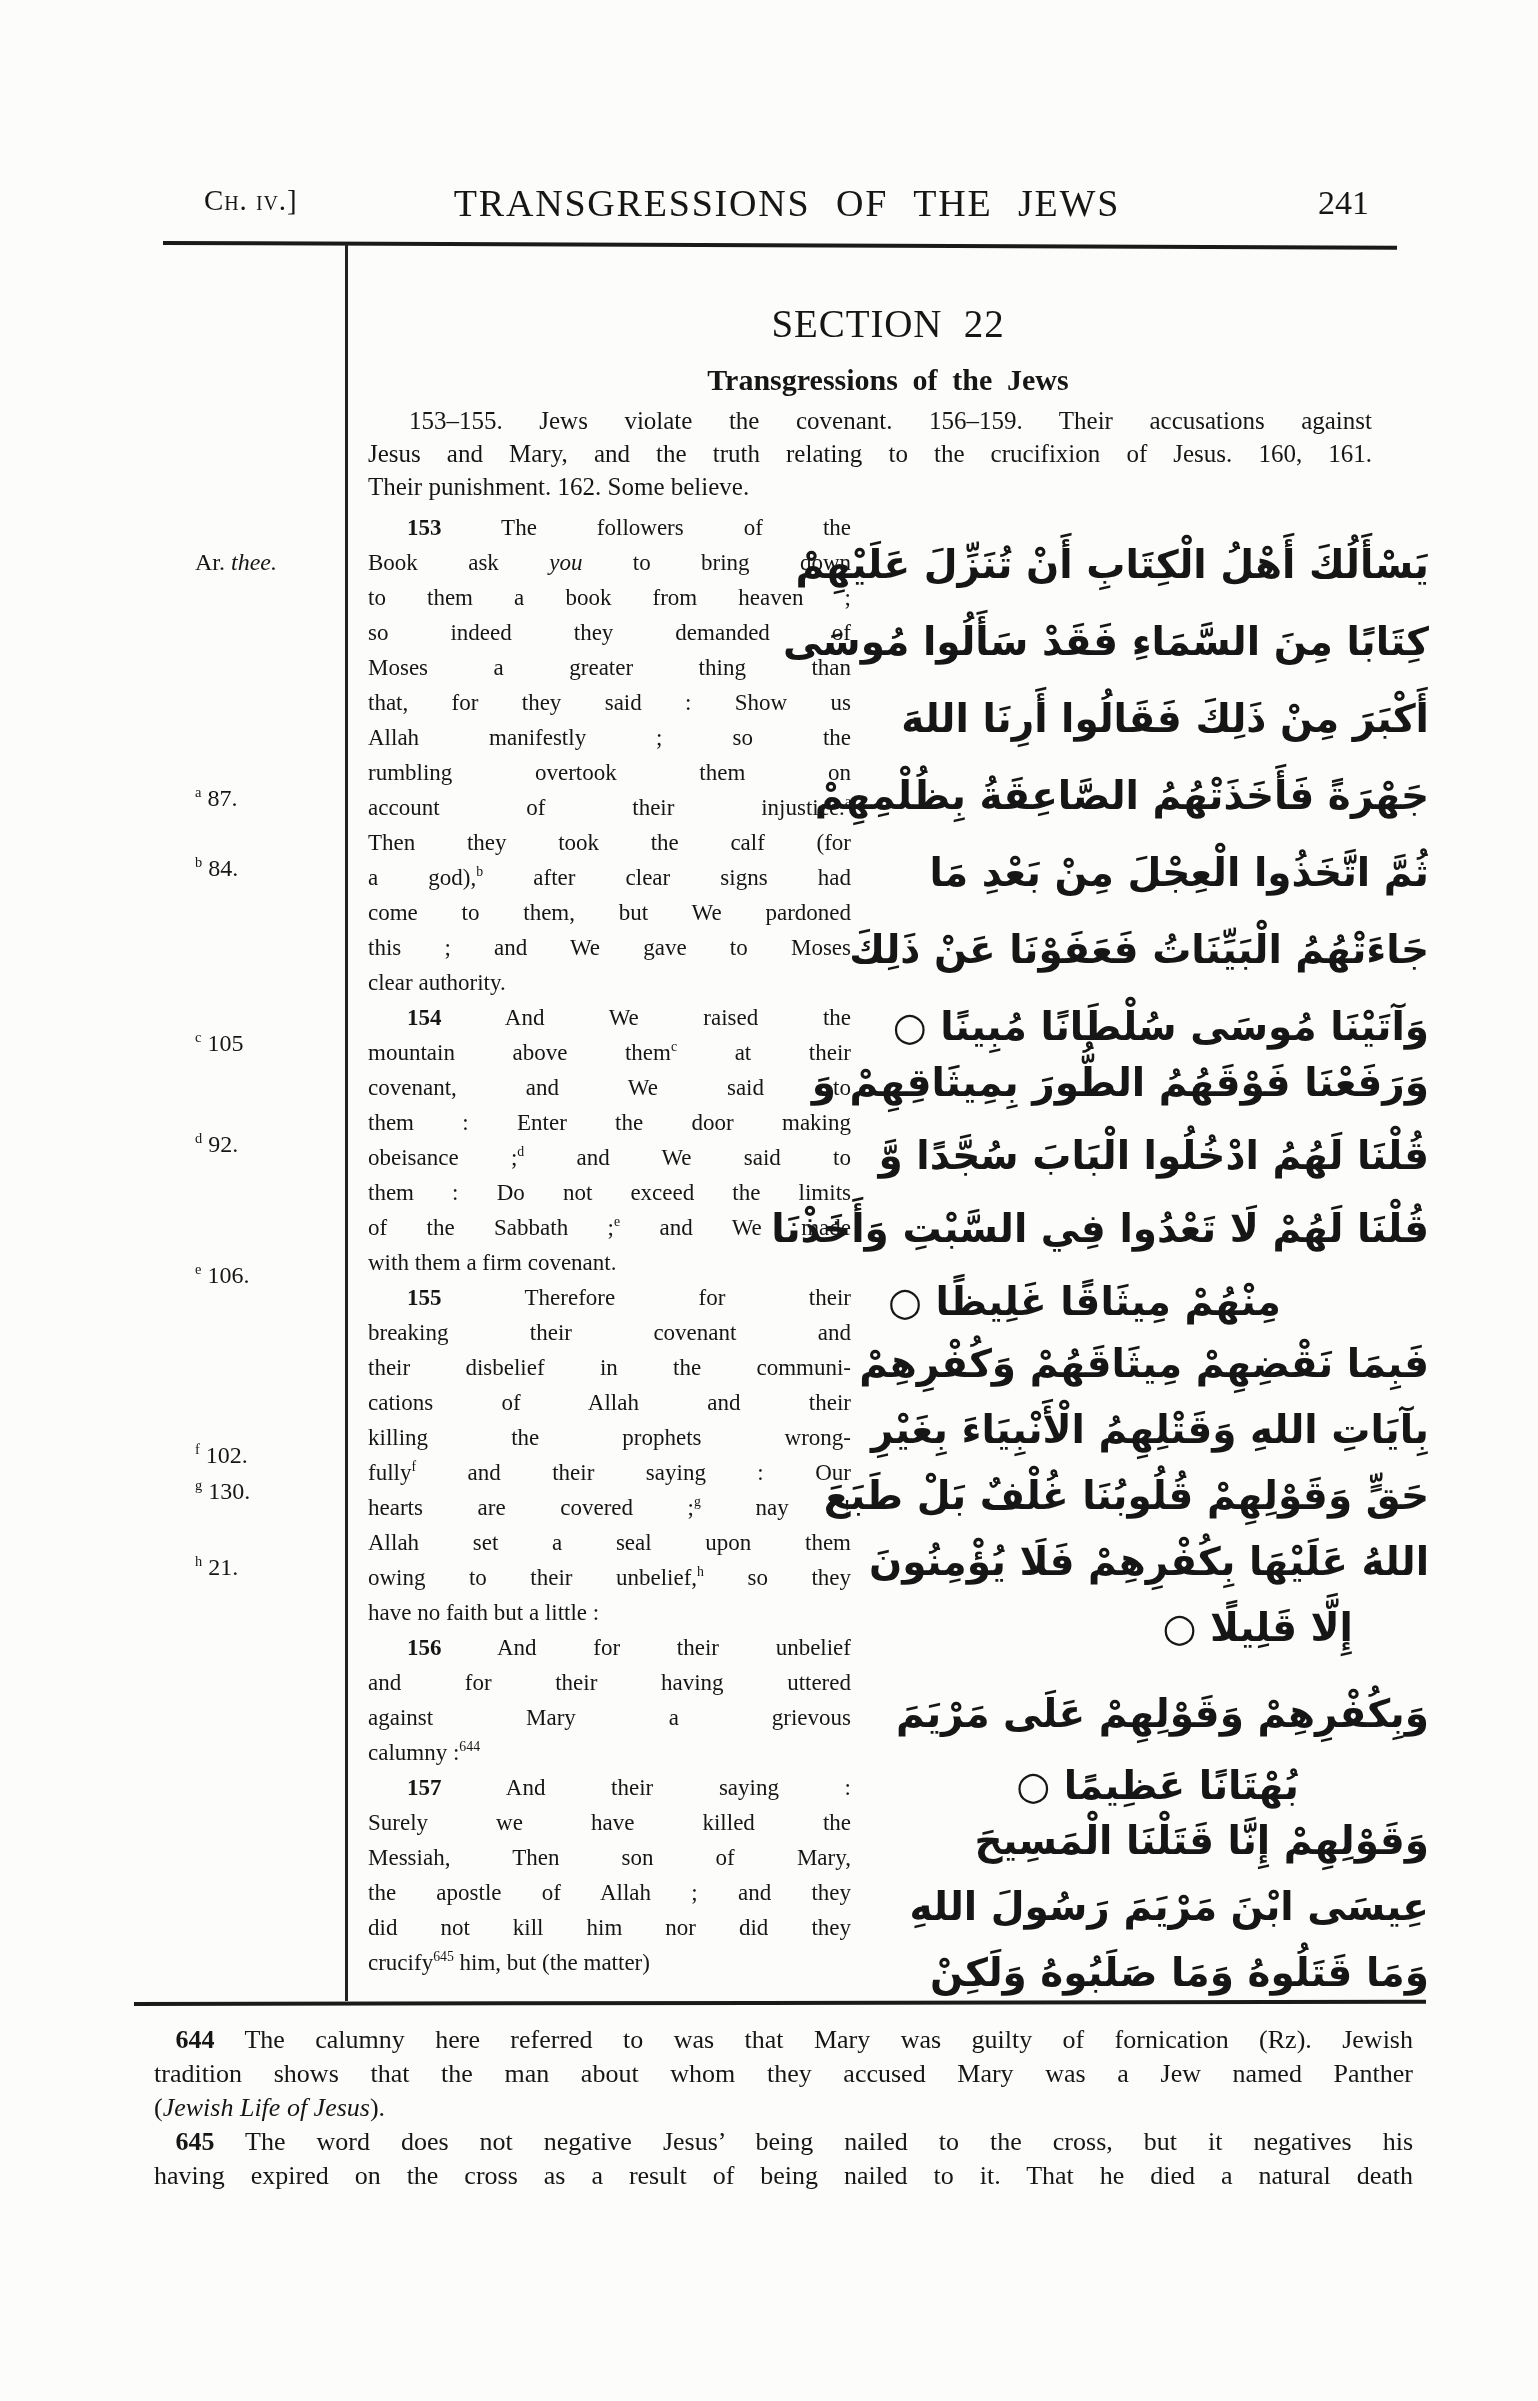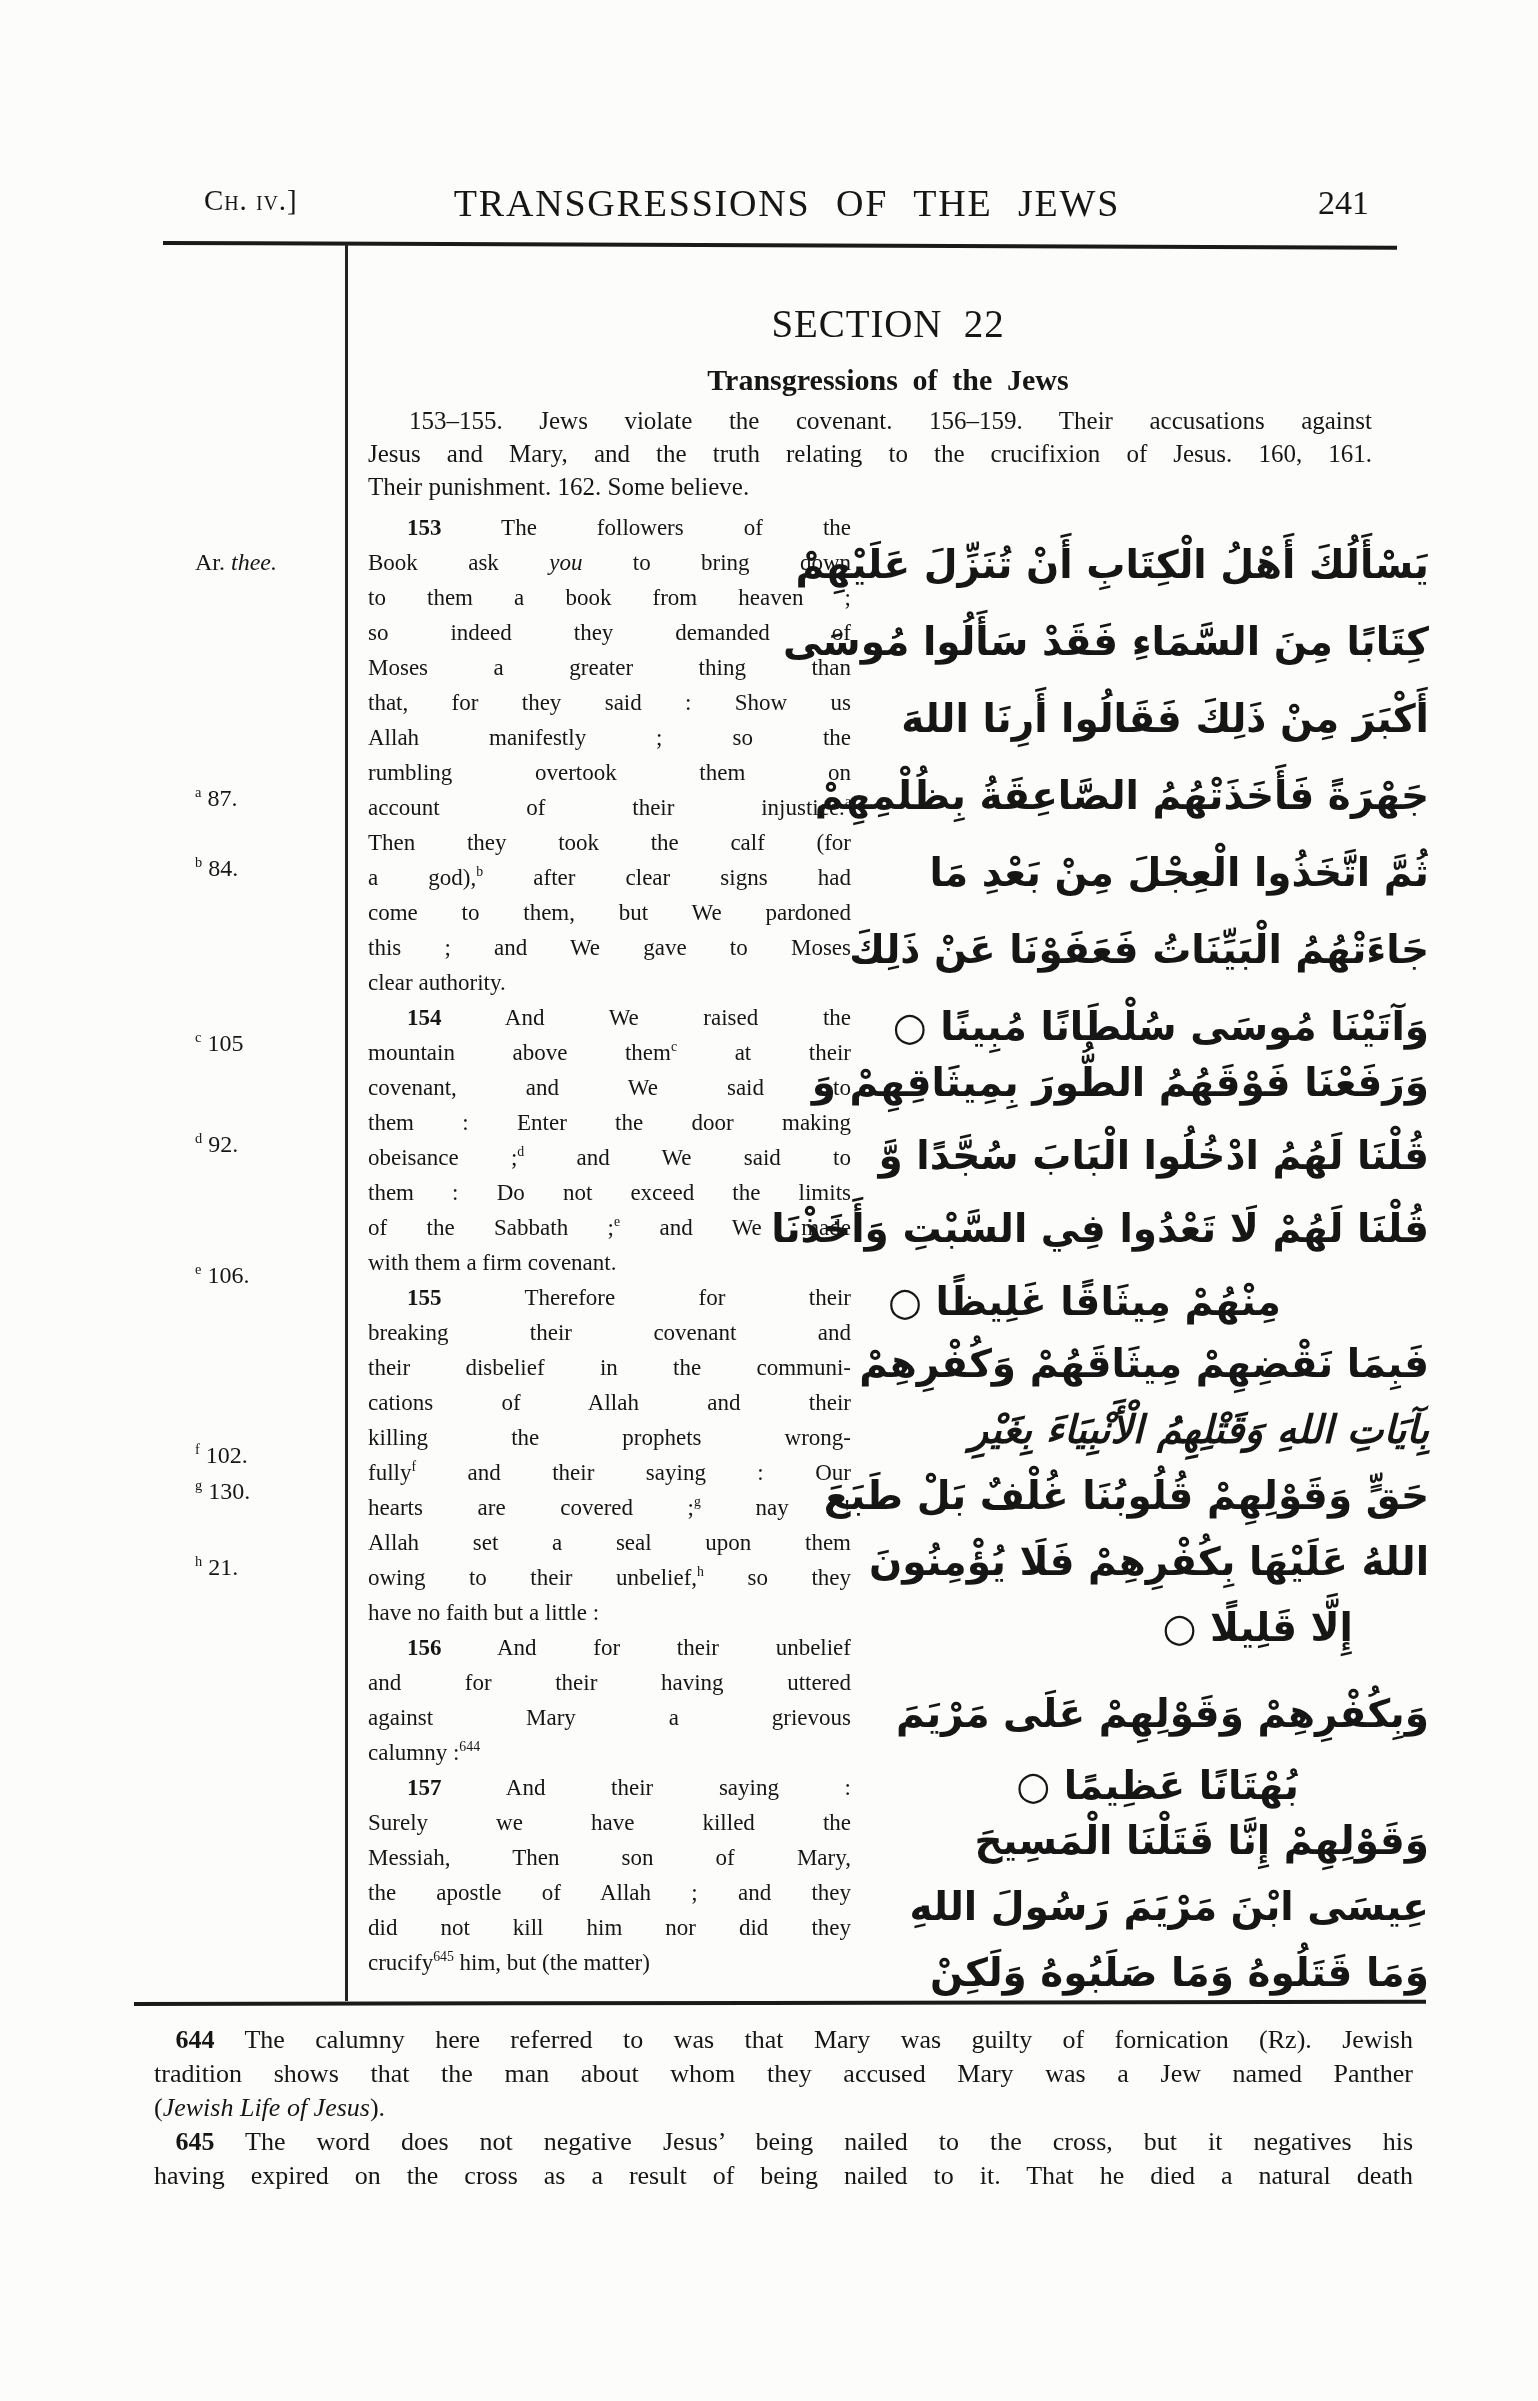--- a/index.html
+++ b/index.html
@@ -130,21 +130,21 @@
         <div class="aline" style="line-height: 77px;">وَآتَيْنَا مُوسَى سُلْطَانًا مُبِينًا ○</div>
       </div>
       <div class="ayah" style="top: 1046px;">
         <div class="aline" style="line-height: 73px;">وَرَفَعْنَا فَوْقَهُمُ الطُّورَ بِمِيثَاقِهِمْ وَ</div>
         <div class="aline" style="line-height: 73px;">قُلْنَا لَهُمُ ادْخُلُوا الْبَابَ سُجَّدًا وَّ</div>
         <div class="aline" style="line-height: 73px;">قُلْنَا لَهُمْ لَا تَعْدُوا فِي السَّبْتِ وَأَخَذْنَا</div>
         <div class="aline" style="line-height: 73px; padding-right: 148px;">مِنْهُمْ مِيثَاقًا غَلِيظًا ○</div>
       </div>
       <div class="ayah" style="top: 1331px;">
         <div class="aline" style="line-height: 66px;">فَبِمَا نَقْضِهِمْ مِيثَاقَهُمْ وَكُفْرِهِمْ</div>
-        <div class="aline" style="line-height: 66px; font-style: italic;">بِآيَاتِ اللهِ وَقَتْلِهِمُ الْأَنْبِيَاءَ بِغَيْرِ</div>
+        <div class="aline" style="line-height: 66px;">بِآيَاتِ اللهِ وَقَتْلِهِمُ الْأَنْبِيَاءَ بِغَيْرِ</div>
         <div class="aline" style="line-height: 66px;">حَقٍّ وَقَوْلِهِمْ قُلُوبُنَا غُلْفٌ بَلْ طَبَعَ</div>
         <div class="aline" style="line-height: 66px;">اللهُ عَلَيْهَا بِكُفْرِهِمْ فَلَا يُؤْمِنُونَ</div>
         <div class="aline" style="line-height: 66px; padding-right: 76px;">إِلَّا قَلِيلًا ○</div>
       </div>
       <div class="ayah" style="top: 1678px;">
         <div class="aline" style="line-height: 72px;">وَبِكُفْرِهِمْ وَقَوْلِهِمْ عَلَى مَرْيَمَ</div>
         <div class="aline" style="line-height: 72px; padding-right: 130px;">بُهْتَانًا عَظِيمًا ○</div>
       </div>
       <div class="ayah" style="top: 1808px;">
         <div class="aline" style="line-height: 66px;">وَقَوْلِهِمْ إِنَّا قَتَلْنَا الْمَسِيحَ</div>

